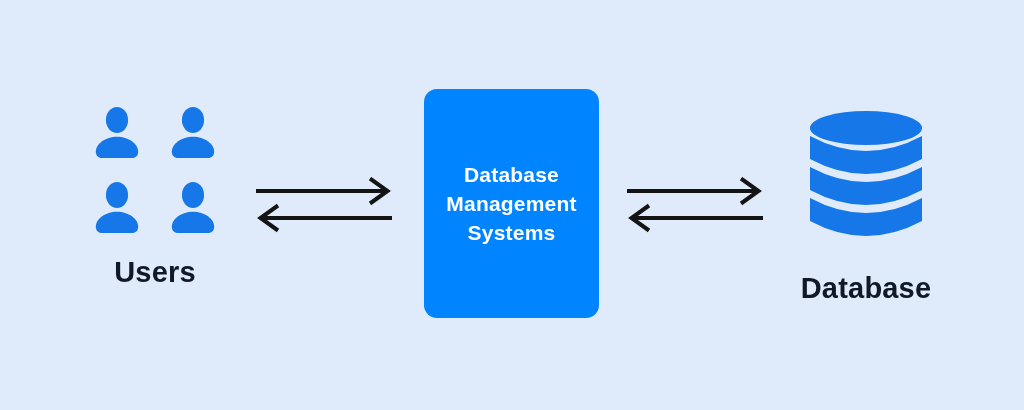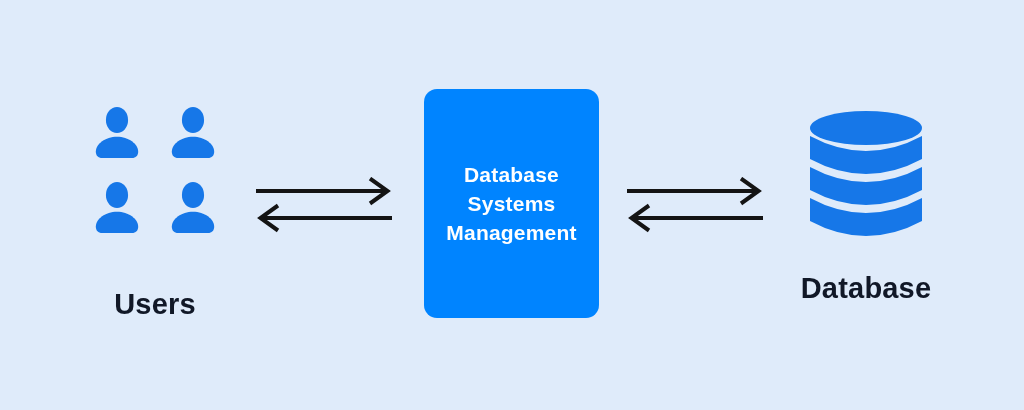--- a/index.html
+++ b/index.html
@@ -40,21 +40,21 @@
 
   .node-label{
     position:absolute;
     text-align:center;
     font-size:29px;
     font-weight:700;
     color:var(--label-text);
     letter-spacing:0.2px;
     white-space:nowrap;
   }
-  .users-label{ left:92px; top:288px; width:126px; }
+  .users-label{ left:92px; top:256px; width:126px; }
   .database-label{ left:791px; top:272px; width:150px; }
 
   
   .dbms-box{
     position:absolute;
     left:424px; top:89px;
     width:175px; height:229px;
     background:var(--box-blue);
     border-radius:13px;
     display:flex;
@@ -126,22 +126,22 @@
     </g>
     <g>
       <path d="M8 41 H138"></path>
       <path d="M24 28.5 L6.5 41 L24 53.5"></path>
     </g>
   </svg>
 
   <div class="dbms-box">
     <div class="dbms-text">
       <div>Database</div>
+      <div>Management</div>
       <div>Systems</div>
-      <div>Management</div>
     </div>
   </div>
 
   <svg class="arrow-pair right-pair" viewBox="0 0 140 56">
     <g>
       <path d="M2 14 H132"></path>
       <path d="M116 1.5 L133.5 14 L116 26.5"></path>
     </g>
     <g>
       <path d="M8 41 H138"></path>

